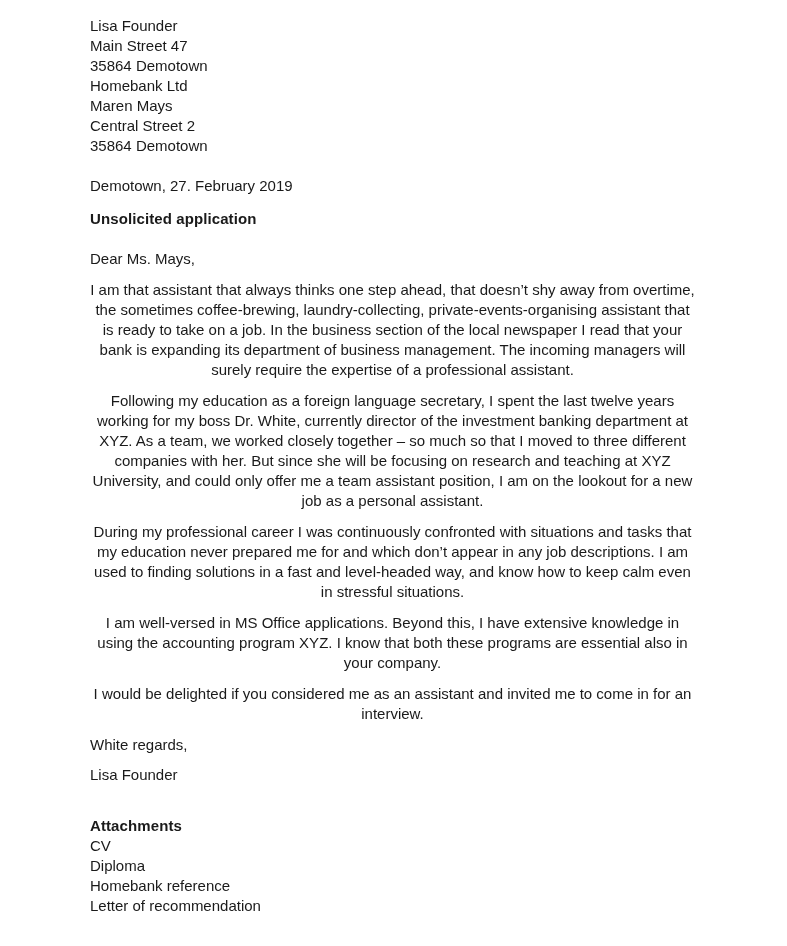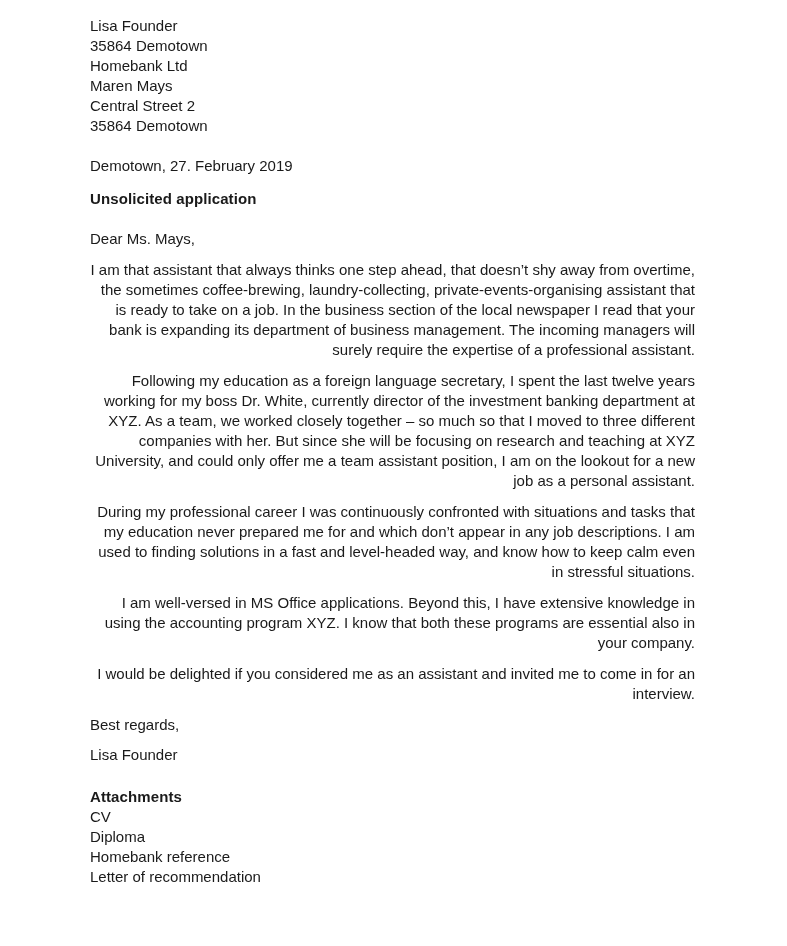--- a/index.html
+++ b/index.html
@@ -47,54 +47,55 @@
   }
   .salutation {
     margin-top: 20px;
     font-size: 15px;
     line-height: 20px;
   }
   .para {
     margin-top: 11px;
     font-size: 15px;
     line-height: 20px;
-    text-align: right;
+    text-align: center;
   }
   .closing {
     margin-top: 11px;
     font-size: 15px;
     line-height: 20px;
   }
   .signature {
     margin-top: 10px;
     font-size: 15px;
     line-height: 20px;
   }
   .attachments {
-    margin-top: 22px;
+    margin-top: 31px;
   }
   .attachments-title {
     font-size: 15px;
     line-height: 20px;
     font-weight: bold;
     letter-spacing: 0.1px;
   }
   .attachment-item {
     font-size: 15px;
     line-height: 20px;
     white-space: nowrap;
   }
 </style>
 </head>
 <body>
 
 <div class="page">
 
   <div class="sender-block">
     <div class="addr-line">Lisa Founder</div>
+    <div class="addr-line">Main Street 47</div>
     <div class="addr-line">35864 Demotown</div>
   </div>
 
   <div class="recipient-block">
     <div class="addr-line">Homebank Ltd</div>
     <div class="addr-line">Maren Mays</div>
     <div class="addr-line">Central Street 2</div>
     <div class="addr-line">35864 Demotown</div>
   </div>
 
@@ -103,21 +104,21 @@
   <div class="subject">Unsolicited application</div>
 
   <div class="salutation">Dear Ms. Mays,</div>
 
   <div class="para">I am that assistant that always thinks one step ahead, that doesn’t shy away from overtime, the sometimes coffee-brewing, laundry-collecting, private-events-organising assistant that is ready to take on a job. In the business section of the local newspaper I read that your bank is expanding its department of business management. The incoming managers will surely require the expertise of a professional assistant.</div>
   <div class="para">Following my education as a foreign language secretary, I spent the last twelve years working for my boss Dr. White, currently director of the investment banking department at XYZ. As a team, we worked closely together – so much so that I moved to three different companies with her. But since she will be focusing on research and teaching at XYZ University, and could only offer me a team assistant position, I am on the lookout for a new job as a personal assistant.</div>
   <div class="para">During my professional career I was continuously confronted with situations and tasks that my education never prepared me for and which don’t appear in any job descriptions. I am used to finding solutions in a fast and level-headed way, and know how to keep calm even in stressful situations.</div>
   <div class="para">I am well-versed in MS Office applications. Beyond this, I have extensive knowledge in using the accounting program XYZ. I know that both these programs are essential also in your company.</div>
   <div class="para">I would be delighted if you considered me as an assistant and invited me to come in for an interview.</div>
 
-  <div class="closing">Best regards,</div>
+  <div class="closing">White regards,</div>
   <div class="signature">Lisa Founder</div>
 
   <div class="attachments">
     <div class="attachments-title">Attachments</div>
     <div class="attachment-item">CV</div>
     <div class="attachment-item">Diploma</div>
     <div class="attachment-item">Homebank reference</div>
     <div class="attachment-item">Letter of recommendation</div>
   </div>
 

